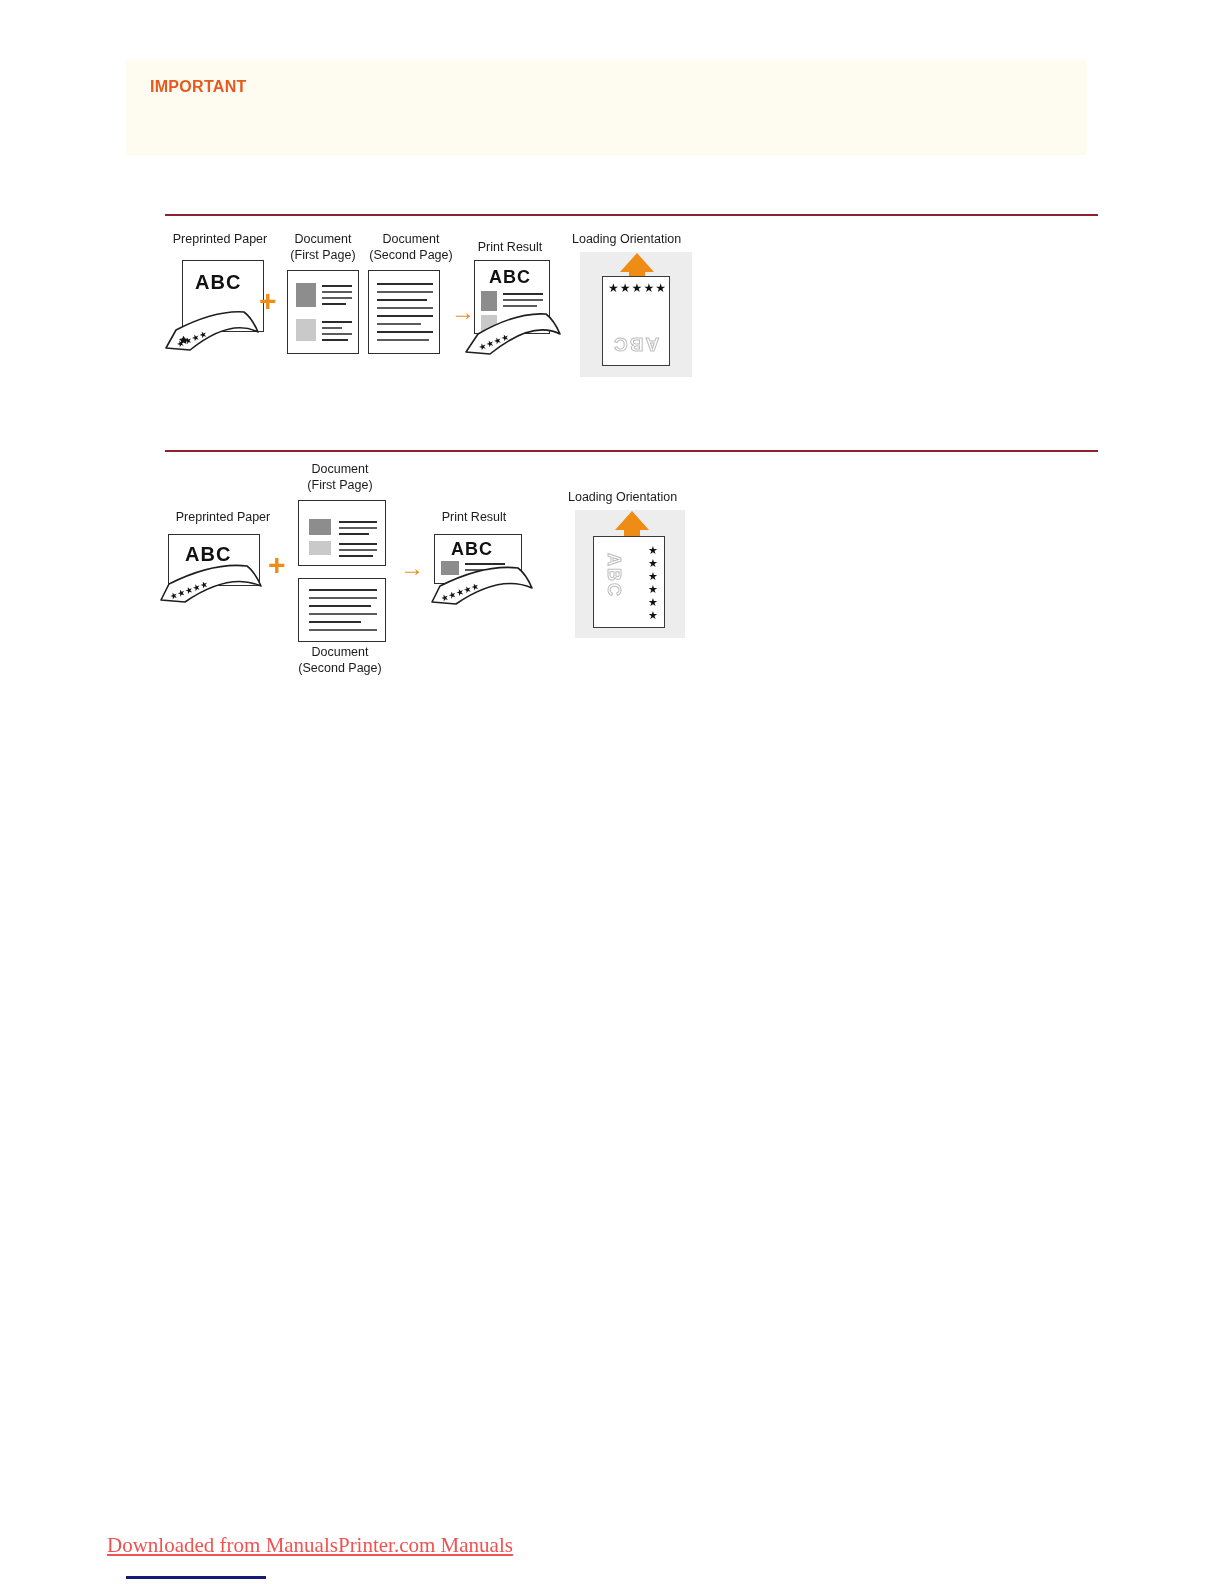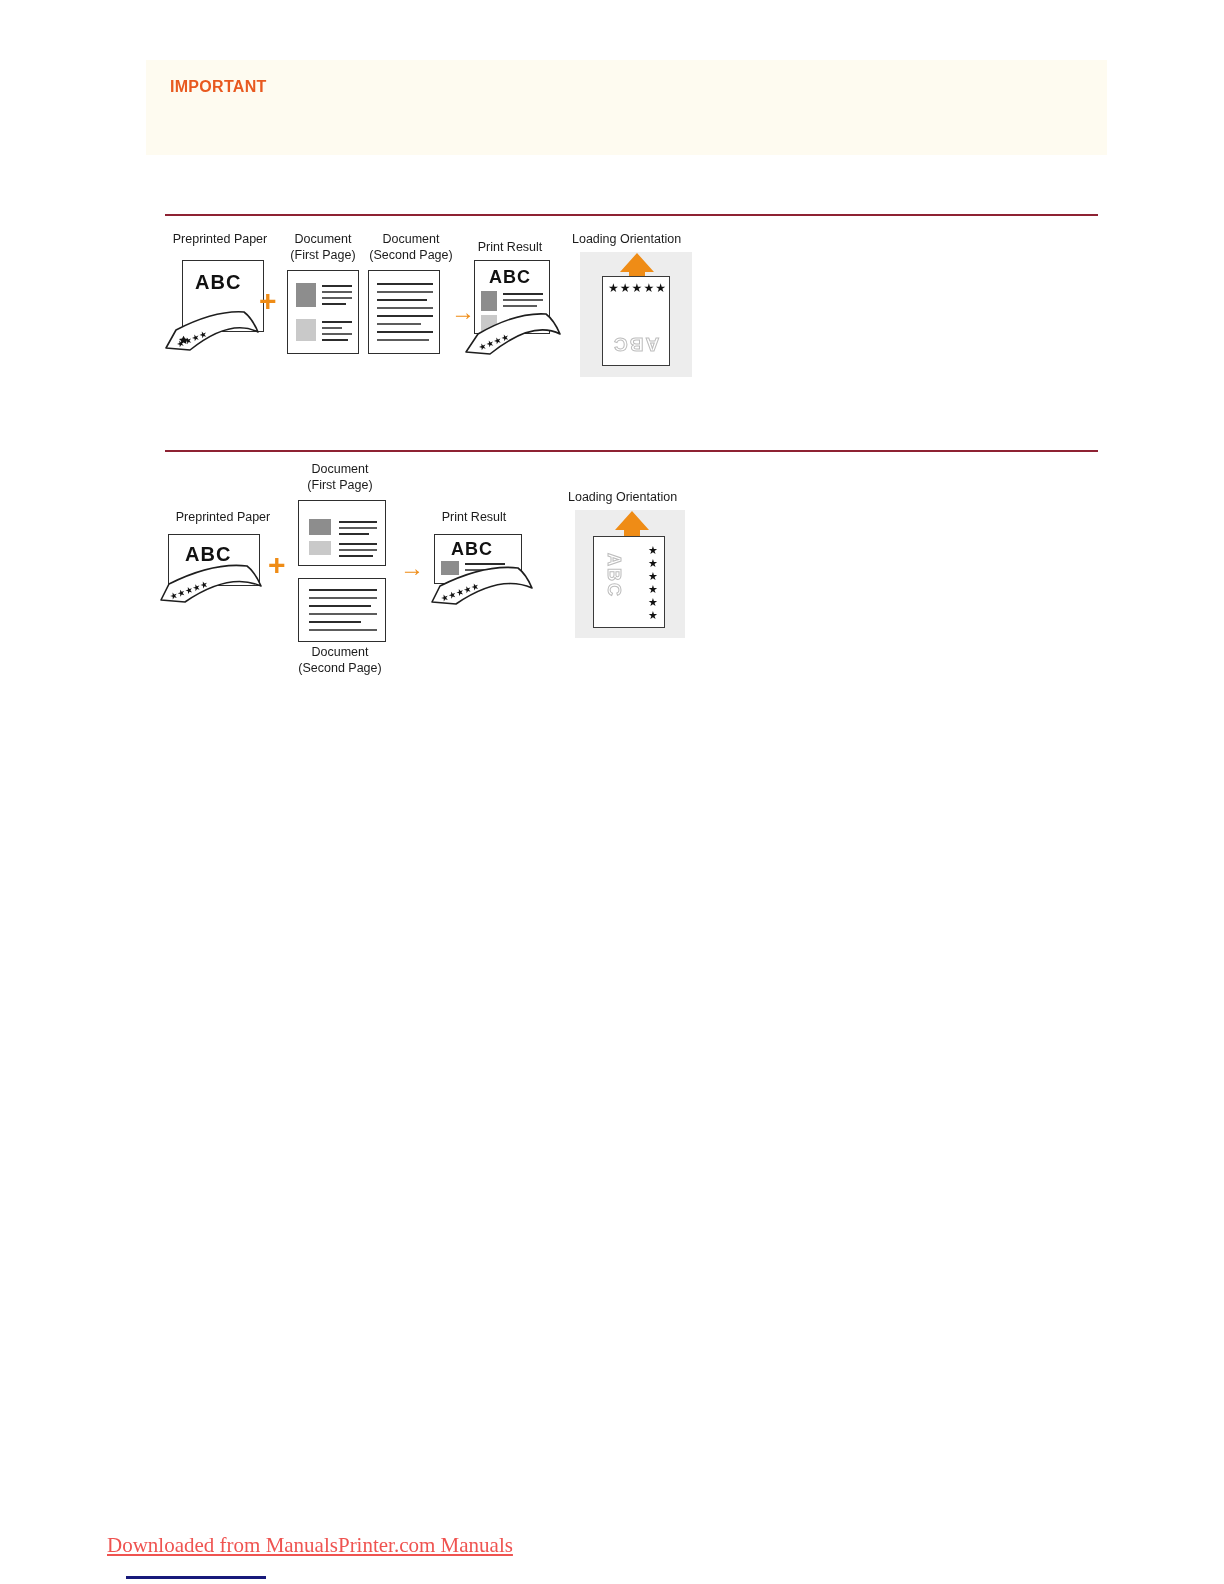--- a/index.html
+++ b/index.html
@@ -11,21 +11,21 @@
     width: 1224px;
     height: 1584px;
     position: relative;
     font-family: "Liberation Sans", sans-serif;
     overflow: hidden;
   }
 
   
   #important-banner {
     position: absolute;
-    left: 146px;
+    left: 126px;
     top: 60px;
     width: 961px;
     height: 95px;
     background: #fefbf0;
   }
   #important-banner .banner-title {
     position: absolute;
     left: 24px;
     top: 18px;
     font-size: 16px;

